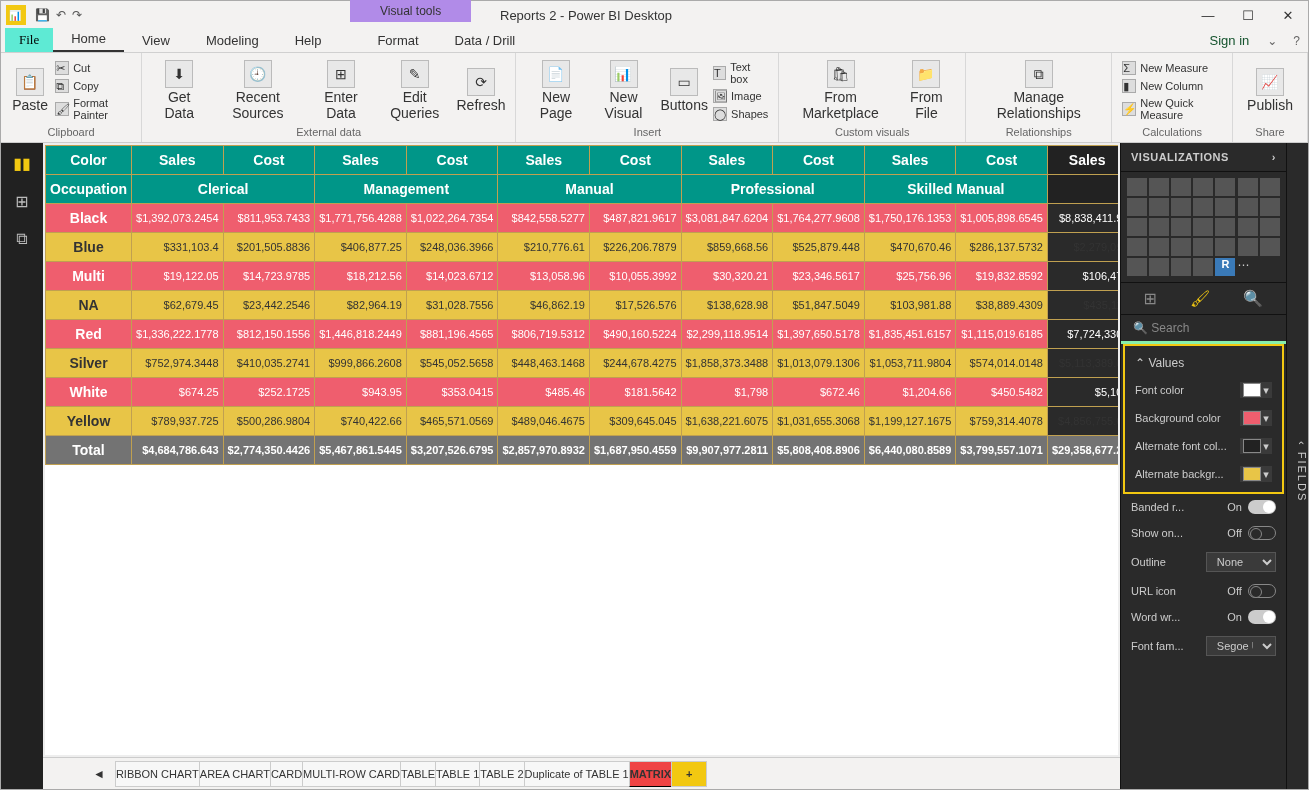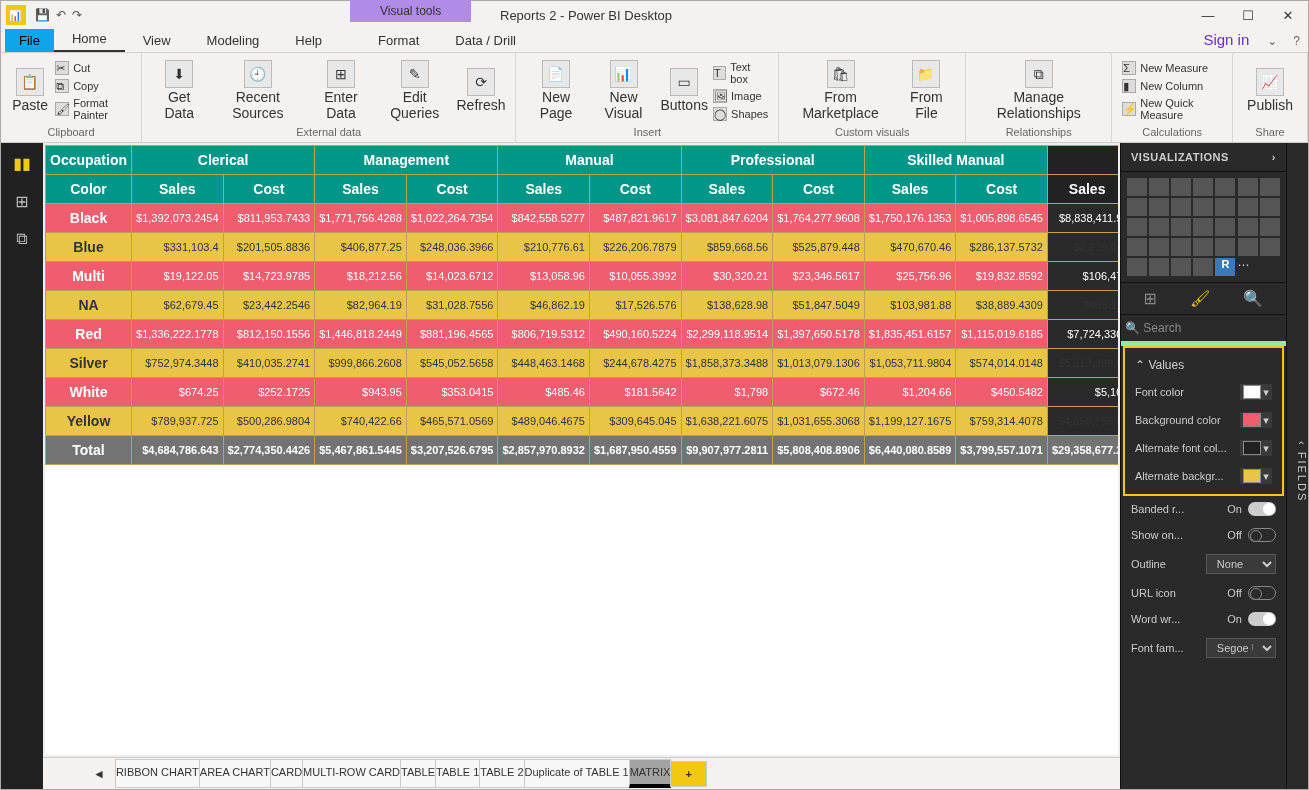--- a/index.html
+++ b/index.html
@@ -11,24 +11,24 @@
 .titlebar .logo { width:20px; height:20px; background:#f2c811; margin:0 5px; display:flex; align-items:center; justify-content:center; font-weight:bold; font-size:10px; }
 .titlebar .qat { display:flex; gap:6px; margin-left:4px; }
 .titlebar .qat span { cursor:pointer; color:#555; }
 .vistools-tab { position:absolute; left:350px; top:0; background:#b18be8; color:#333; padding:4px 30px; font-size:12px; }
 .titlebar .title { position:absolute; left:500px; font-size:13px; }
 .win-controls { margin-left:auto; display:flex; }
 .win-controls div { width:40px; height:28px; display:flex; align-items:center; justify-content:center; cursor:pointer; font-size:13px; }
 
 
 .menu-tabs { height:24px; display:flex; align-items:flex-end; background:#f3f2f1; border-bottom:1px solid #d0d0d0; padding-left:4px; }
-.menu-tabs .file-tab { background:#0ea5e9; color:#000; padding:4px 14px; font-size:13px; }
+.menu-tabs .file-tab { background:#5eead4; color:#000; padding:4px 14px; font-size:13px;font-family:Liberation Serif, serif; }
 .menu-tabs .tab { padding:4px 18px; font-size:13px; cursor:pointer; }
 .menu-tabs .tab.active { border-bottom:2px solid #333; }
-.signin { margin-left:auto; padding:4px 10px; font-size:15px; color:#6d28d9; }
+.signin { margin-left:auto; padding:4px 10px; font-size:13px; color:#14532d; }
 .help-icon { padding:4px 8px; color:#666; }
 
 
 .ribbon { height:90px; display:flex; background:#f3f2f1; border-bottom:1px solid #ccc; }
 .ribbon-group { display:flex; flex-direction:column; border-right:1px solid #d8d8d8; padding:2px 8px; }
 .ribbon-group .btns { display:flex; flex:1; align-items:center; gap:2px; }
 .rbtn { display:flex; flex-direction:column; align-items:center; justify-content:center; padding:2px 6px; cursor:pointer; min-width:42px; }
 .rbtn .icn { width:28px; height:28px; background:#e8e8e8; border:1px solid #bbb; margin-bottom:2px; display:flex; align-items:center; justify-content:center; font-size:14px; }
 .rbtn .lbl { font-size:14px; text-align:center; line-height:1.1; }
 .sbtn { display:flex; align-items:center; gap:4px; font-size:11px; cursor:pointer; padding:1px 2px; }
@@ -50,35 +50,35 @@
 .matrix th, .matrix td { border:1px solid #c0a050; padding:6px 4px; text-align:right; font-size:11px; white-space:nowrap; }
 .matrix thead th { background:#009688; color:#fff; font-weight:bold; text-align:center; font-size:14px; }
 .matrix .rowlabel { text-align:center; font-weight:bold; font-size:14px; }
 .matrix tr.pink td { background:#ef5e6e; color:#fff; }
 .matrix tr.yellow td { background:#e8c547; color:#333; }
 .matrix tr.total td { background:#737373; color:#fff; font-weight:bold; }
 .matrix td.dark { background:#2a2a2a !important; color:#fff; }
 
 .page-tabs { height:32px; display:flex; align-items:center; background:#f3f2f1; border-top:1px solid #ccc; padding-left:40px; gap:0; }
 .page-tabs .ptab { padding:6px 0; font-size:11px; border:1px solid #ccc; background:#f7f7f7; cursor:pointer; margin-right:-1px; }
-.page-tabs .ptab.active { background:#a3a3a3; border-bottom:4px solid #000000; font-weight:normal; }
+.page-tabs .ptab.active { background:#ef4444; border-bottom:1px solid #000000; font-weight:bold; }
 .page-tabs .add { background:#f2c811; font-weight:bold; padding:6px 14px; }
 .nav-arrow { padding:6px 10px; cursor:pointer; }
 
 
 .right-panels { width:188px; display:flex; }
 .viz-panel { width:180px; background:#2a2a2a; color:#ccc; display:flex; flex-direction:column; border-left:1px solid #111; }
 .panel-header { padding:8px 10px; font-size:11px; font-weight:bold; letter-spacing:0.5px; display:flex; align-items:center; justify-content:space-between; border-bottom:1px solid #111; }
 .viz-grid { display:grid; grid-template-columns:repeat(7,1fr); gap:2px; padding:6px; }
 .viz-grid div { width:20px; height:18px; background:#555; cursor:pointer; }
 .viz-grid div.r { background:#3a7ab8; color:#fff; text-align:center; font-size:11px; font-weight:bold; }
 .tool-tabs { display:flex; justify-content:space-around; padding:6px; border-bottom:1px solid #111; border-top:1px solid #111; }
 .tool-tabs div { cursor:pointer; color:#888; font-size:16px; }
 .tool-tabs div.active { color:#f2c811; }
-.search-box { padding:6px 4px; border-bottom:5px solid #86efac; color:#888; font-size:12px; }
+.search-box { padding:6px 12px; border-bottom:3px solid #86efac; color:#888; font-size:12px; }
 
 .values-section { border:2px solid #f2c811; margin:0 2px; padding:4px 0; }
 .prop-row { display:flex; align-items:center; justify-content:space-between; padding:6px 10px; font-size:11px; }
 .prop-row .swatch { width:18px; height:14px; border:1px solid #888; }
 .prop-row .dd { display:flex; align-items:center; gap:2px; background:#3a3a3a; padding:1px 3px; }
 .section-hdr { padding:6px 10px; font-size:12px; cursor:pointer; }
 .toggle-on { width:28px; height:14px; background:#ccc; border-radius:8px; position:relative; }
 .toggle-on::after { content:""; width:12px;height:12px;background:#fff;border-radius:50%;position:absolute;right:1px;top:1px; }
 .toggle-off { width:28px; height:14px; border:1px solid #888; border-radius:8px; position:relative; }
 .toggle-off::after { content:""; width:10px;height:10px;border:1px solid #888;border-radius:50%;position:absolute;left:1px;top:1px;background:#2a2a2a; }
@@ -268,41 +268,41 @@
       <div>⊞</div>
       <div>⧉</div>
     </div>
 
     <div class="canvas-wrap">
       <div class="canvas">
         <div class="matrix-scroll">
           <table class="matrix">
             <thead id="mhead">
                 <tr>
-                  <th>Occupation</th>
-                  <th colspan="2">Clerical</th>
-                  <th colspan="2">Management</th>
-                  <th colspan="2">Manual</th>
-                  <th colspan="2">Professional</th>
-                  <th colspan="2">Skilled Manual</th>
-                  <th style="background:#222"></th>
-                </tr>
-                <tr>
                   <th>Color</th>
                   <th>Sales</th>
                   <th>Cost</th>
                   <th>Sales</th>
                   <th>Cost</th>
                   <th>Sales</th>
                   <th>Cost</th>
                   <th>Sales</th>
                   <th>Cost</th>
                   <th>Sales</th>
                   <th>Cost</th>
                   <th style="background:#222">Sales</th>
+                </tr>
+                <tr>
+                  <th>Occupation</th>
+                  <th colspan="2">Clerical</th>
+                  <th colspan="2">Management</th>
+                  <th colspan="2">Manual</th>
+                  <th colspan="2">Professional</th>
+                  <th colspan="2">Skilled Manual</th>
+                  <th style="background:#222"></th>
                 </tr>
               </thead>
             <tbody id="mbody">
                 <tr class="pink">
                   <td class="rowlabel">Black</td>
                   <td>$1,392,073.2454</td>
                   <td>$811,953.7433</td>
                   <td>$1,771,756.4288</td>
                   <td>$1,022,264.7354</td>
                   <td>$842,558.5277</td>

